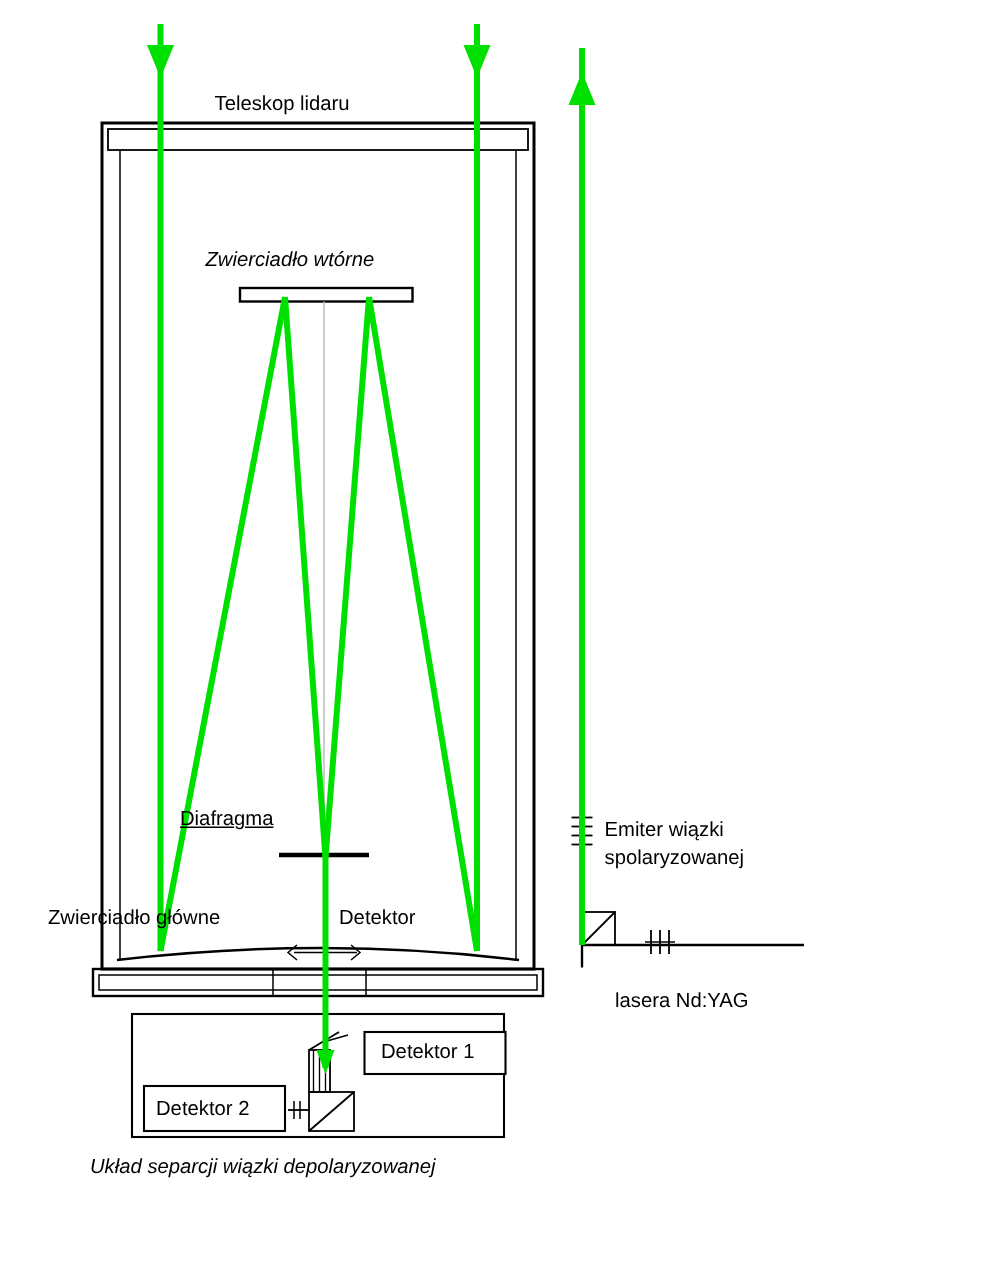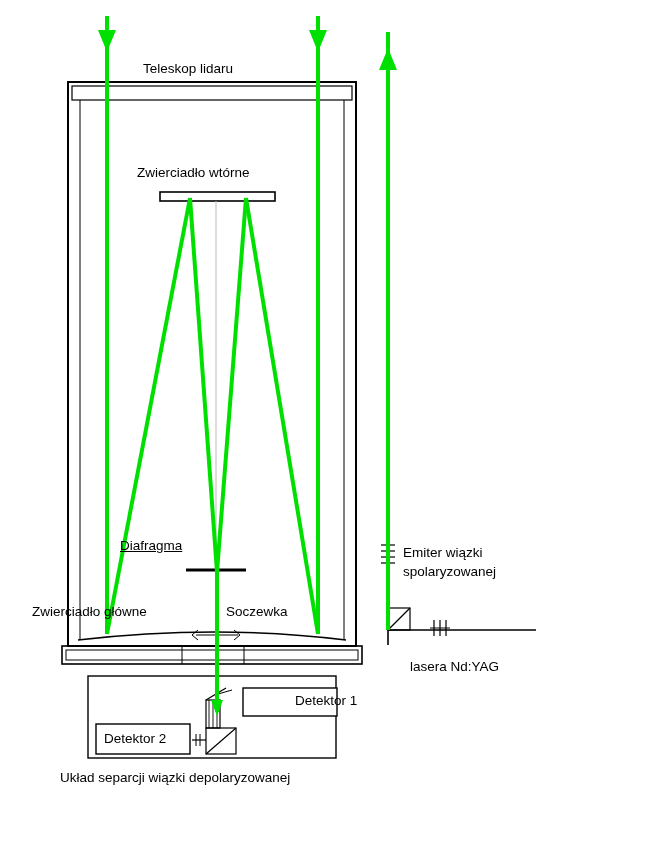--- a/index.html
+++ b/index.html
@@ -146,32 +146,32 @@
       <g>
         <line x1="388" y1="630" x2="388" y2="60" stroke="#00e000" stroke-width="4"></line>
         <polygon points="388,48 379,70 397,70" fill="#00e000"></polygon>
         <line x1="388" y1="32" x2="388" y2="66" stroke="#00e000" stroke-width="4"></line>
       </g>
     </g>
   </svg>
 
   <div class="lbl" style="left:143px; top:61px;">Teleskop lidaru</div>
 
-  <div class="lbl" style="left:137px; top:165px;">Zwierciadło wtórne</div>
+  <div class="lbl" style="left:137px; top:165px;font-style:italic;">Zwierciadło wtórne</div>
 
   <div class="lbl" style="left:120px; top:538px;text-decoration:underline;">Diafragma</div>
 
   <div class="lbl" style="left:32px; top:604px;">Zwierciadło główne</div>
 
-  <div class="lbl" style="left:226px; top:604px;">Soczewka</div>
+  <div class="lbl" style="left:226px; top:604px;">Detektor</div>
 
   <div class="lbl" style="left:403px; top:545px;">Emiter wiązki</div>
   <div class="lbl" style="left:403px; top:564px;">spolaryzowanej</div>
 
   <div class="lbl" style="left:410px; top:659px;">lasera Nd:YAG</div>
 
-  <div class="lbl" style="left:254px; top:693px;margin-left:41px;">Detektor 1</div>
+  <div class="lbl" style="left:254px; top:693px;">Detektor 1</div>
 
   <div class="lbl" style="left:104px; top:731px;">Detektor 2</div>
 
-  <div class="lbl" style="left:60px; top:770px;">Układ separcji wiązki depolaryzowanej</div>
+  <div class="lbl" style="left:60px; top:770px;font-style:italic;">Układ separcji wiązki depolaryzowanej</div>
 
 </div>
 
 </body></html>

